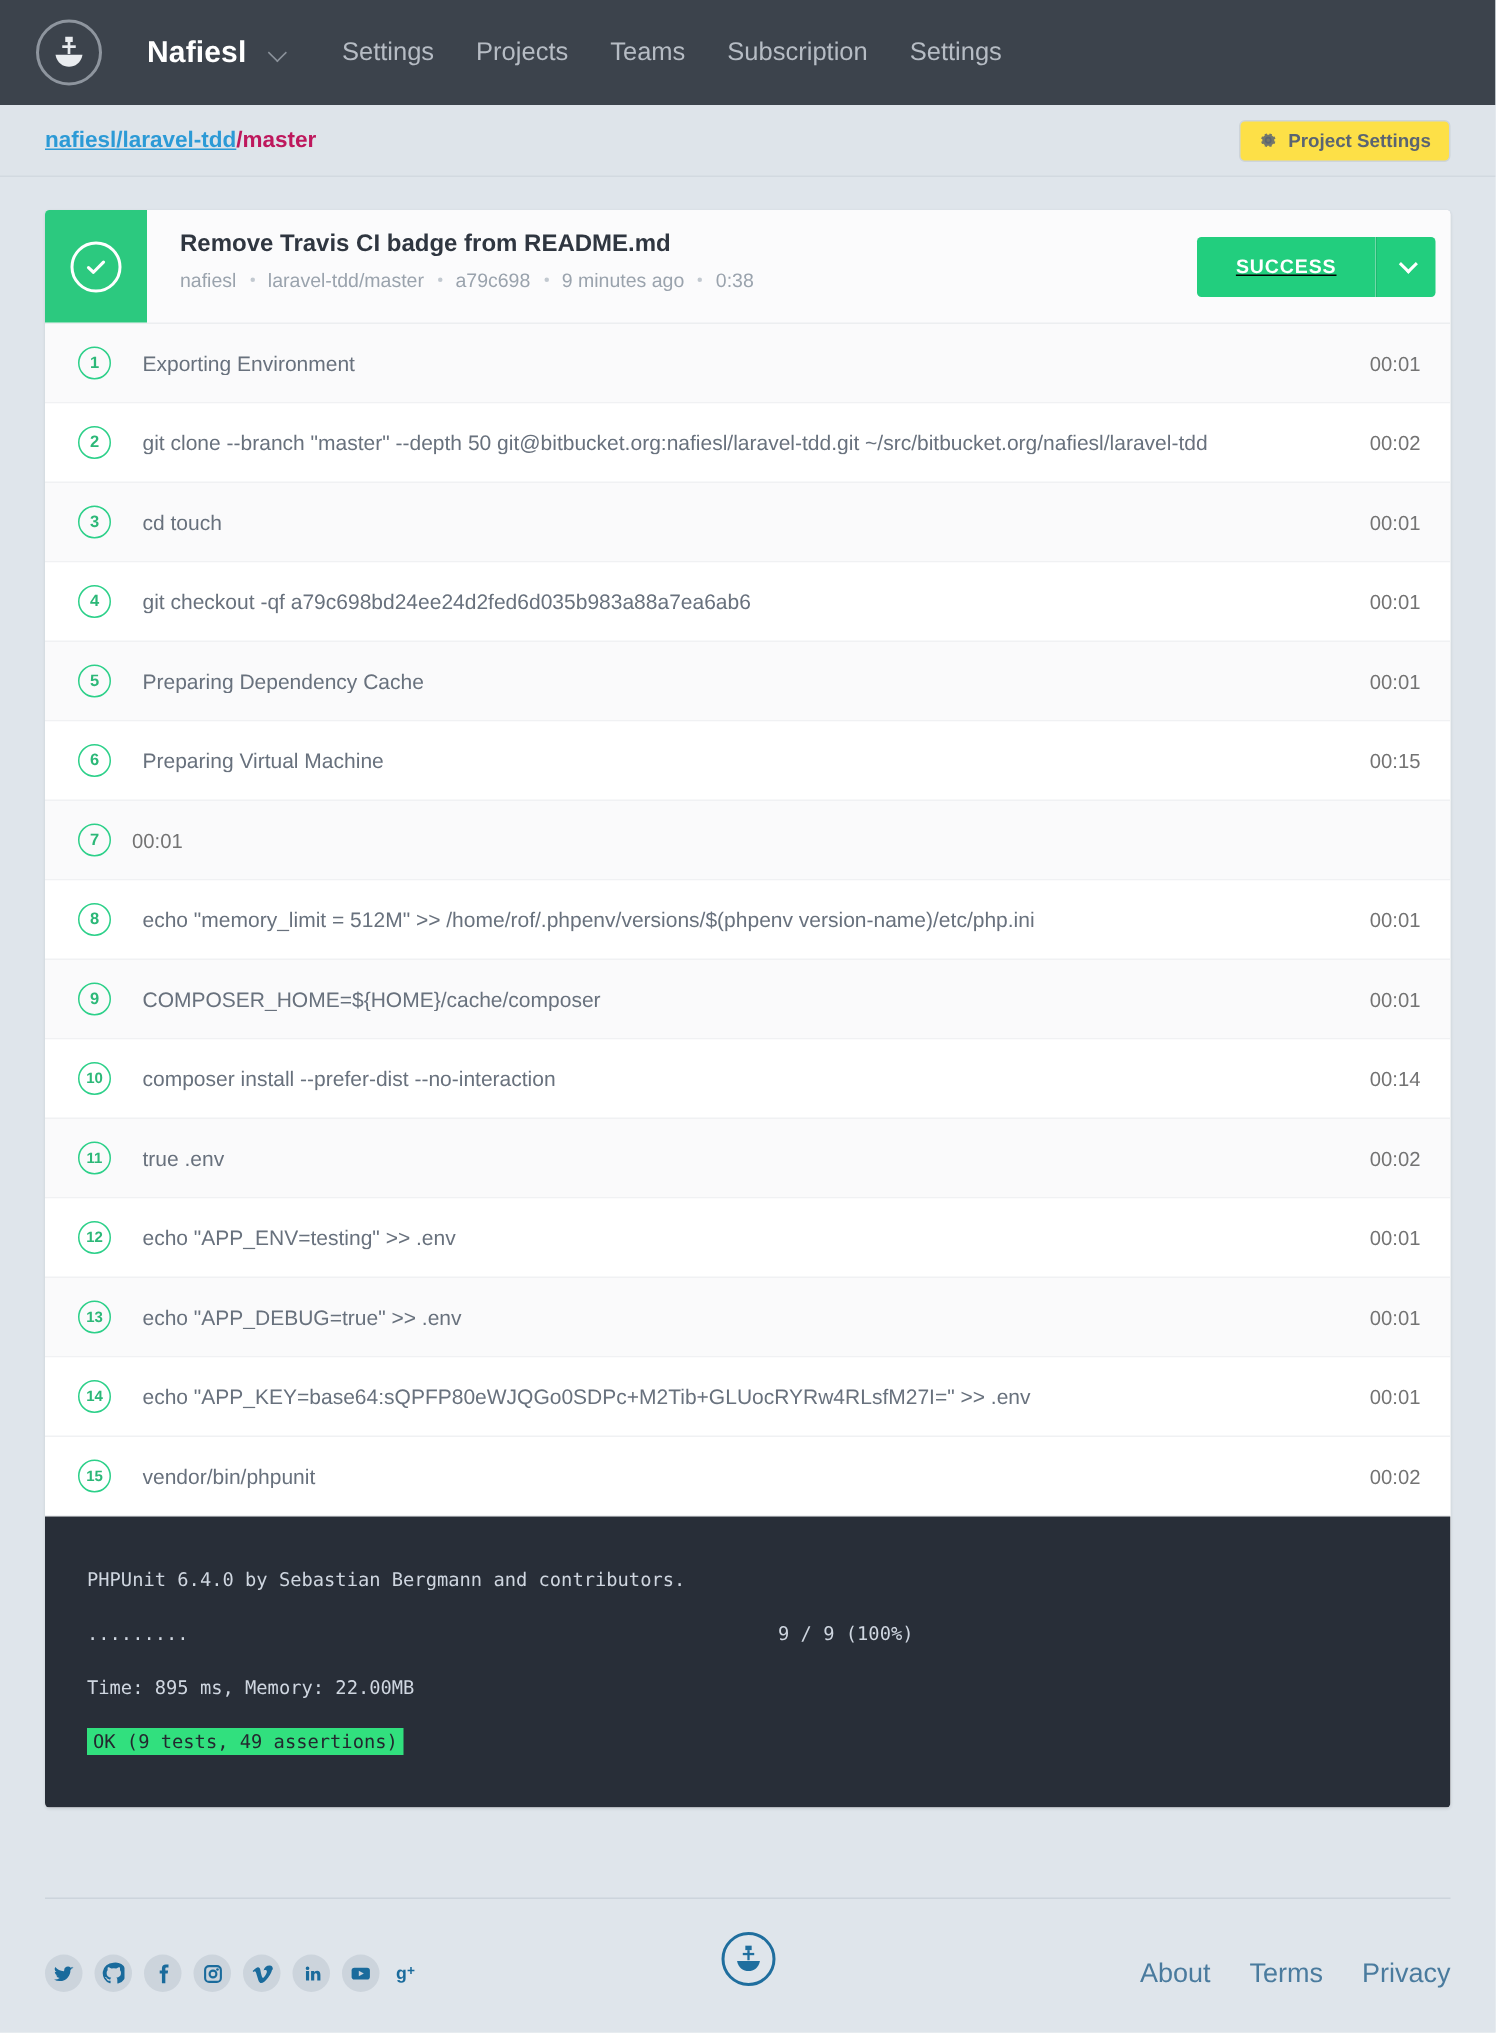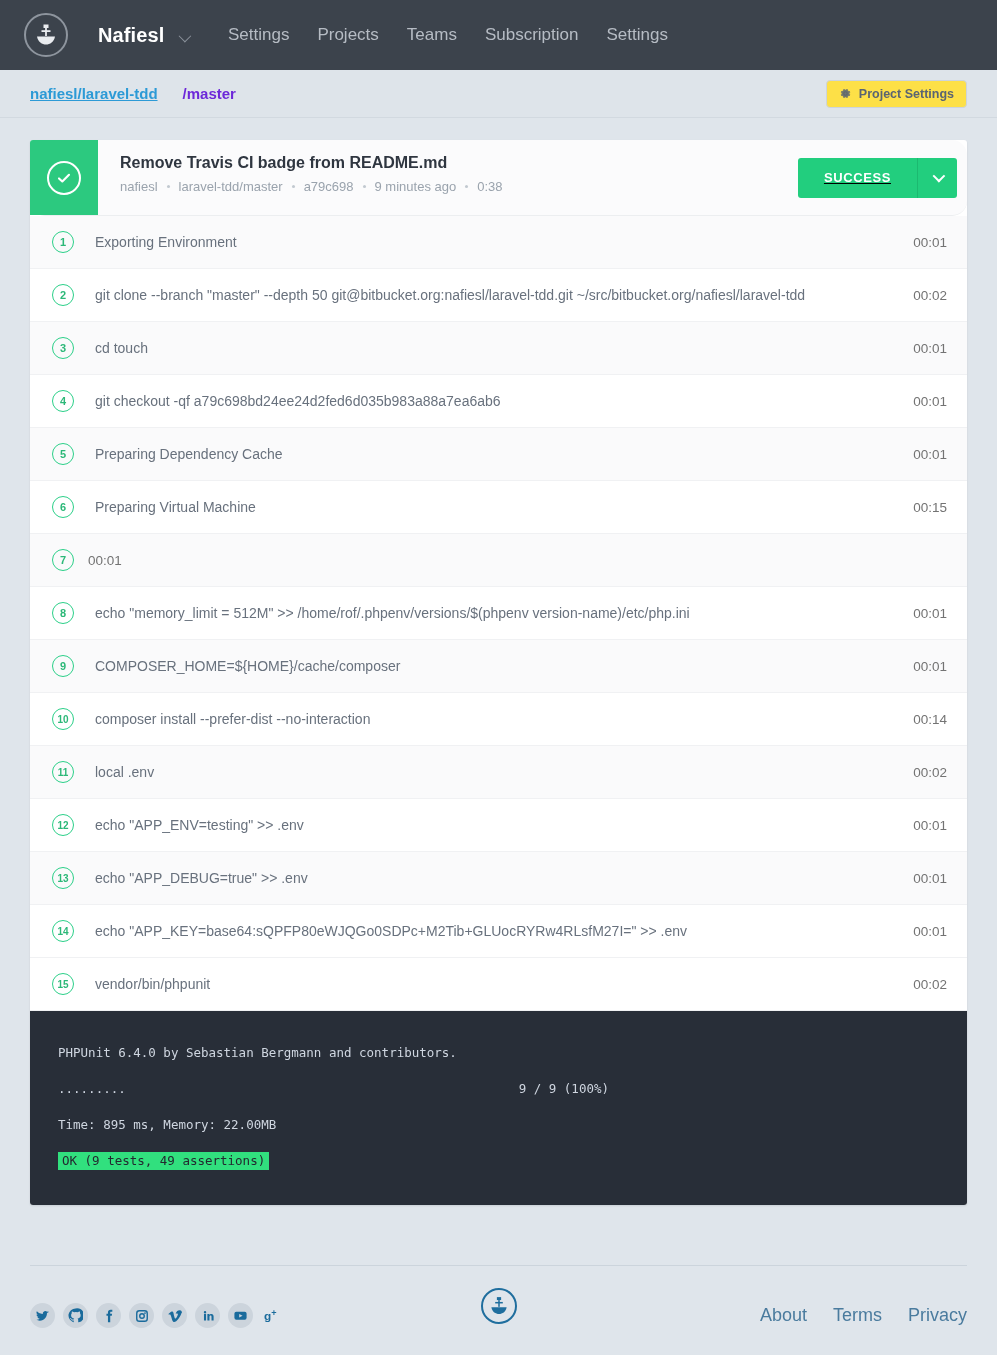--- a/index.html
+++ b/index.html
@@ -62,21 +62,21 @@
 
   
   .crumbbar {
     height: 48px; background: #dee4ea;
     display: flex; align-items: center;
     padding: 0 30px 0 30px;
     border-bottom: 1px solid #d2d9e0;
   }
   .crumb { font-size: 15px; font-weight: bold; }
   .crumb .lnk { color: #2c9ad6; }
-  .crumb .plain { color: #6d28d9; margin-left: 25px; }
+  .crumb .plain { color: #be185d; }
   .btn-settings {
     margin-left: auto;
     background: #fde047; border: 1px solid #cdd4db; border-radius: 4px;
     height: 28px; padding: 0 12px;
     display: flex; align-items: center; gap: 7px;
     color: #5a6472; font-size: 12.5px; font-weight: bold;
     cursor: pointer;
   }
 
   
@@ -85,21 +85,20 @@
     background: #fff; border-radius: 3px;
     box-shadow: 0 1px 2px rgba(40,50,60,.12);
     overflow: hidden;
   }
 
   
   .buildhead {
     display: flex; align-items: stretch;
     background: #fbfbfc; border-bottom: 1px solid #eceef0;
     min-height: 76px;
-    border-radius: 15px;
   }
   .statusblock {
     width: 68px; background: #2cc97f;
     display: flex; align-items: center; justify-content: center;
     flex: 0 0 68px;
   }
   .statusblock .ring {
     width: 34px; height: 34px; border-radius: 50%;
     border: 2px solid #fff;
     display: flex; align-items: center; justify-content: center;
@@ -309,21 +308,21 @@
       <span class="step-text">COMPOSER_HOME=${HOME}/cache/composer</span>
       <span class="step-time">00:01</span>
     </div>
     <div class="step">
       <span class="step-num wide">10</span>
       <span class="step-text">composer install --prefer-dist --no-interaction</span>
       <span class="step-time">00:14</span>
     </div>
     <div class="step alt">
       <span class="step-num wide">11</span>
-      <span class="step-text">local .env</span>
+      <span class="step-text">true .env</span>
       <span class="step-time">00:02</span>
     </div>
     <div class="step">
       <span class="step-num wide">12</span>
       <span class="step-text">echo "APP_ENV=testing" &gt;&gt; .env</span>
       <span class="step-time">00:01</span>
     </div>
     <div class="step alt">
       <span class="step-num wide">13</span>
       <span class="step-text">echo "APP_DEBUG=true" &gt;&gt; .env</span>

